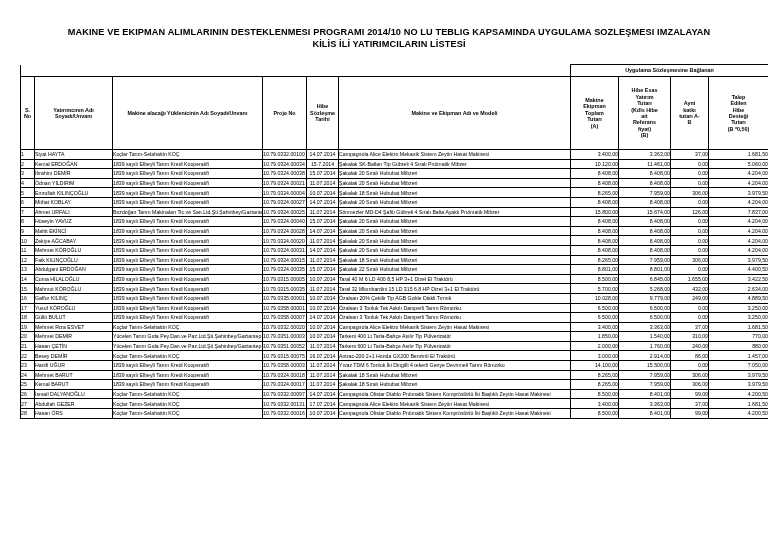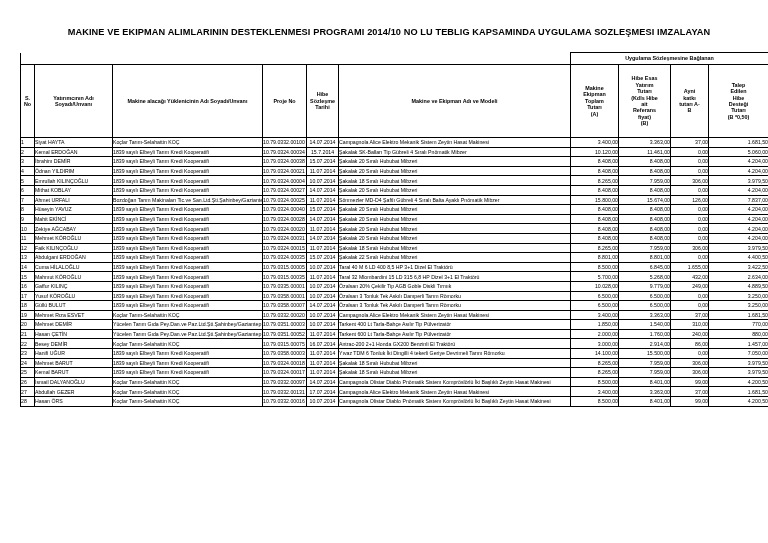--- a/index.html
+++ b/index.html
@@ -86,20 +86,21 @@
   col.w-ayni   { width: 38px; }
   col.w-talep  { width: 60px; }
 </style>
 </head>
 <body>
 
 <div class="page">
 
   <div class="title-block">
     <div>MAKINE VE EKIPMAN ALIMLARININ DESTEKLENMESI PROGRAMI 2014/10  NO LU TEBLIG KAPSAMINDA  UYGULAMA SOZLEŞMESI IMZALAYAN</div>
+    <div>KİLİS İLİ YATIRIMCILARIN LİSTESİ</div>
   </div>
 
   <table class="grid">
     <colgroup>
       <col class="w-no">
       <col class="w-name">
       <col class="w-coop">
       <col class="w-proje">
       <col class="w-tarih">
       <col class="w-model">

